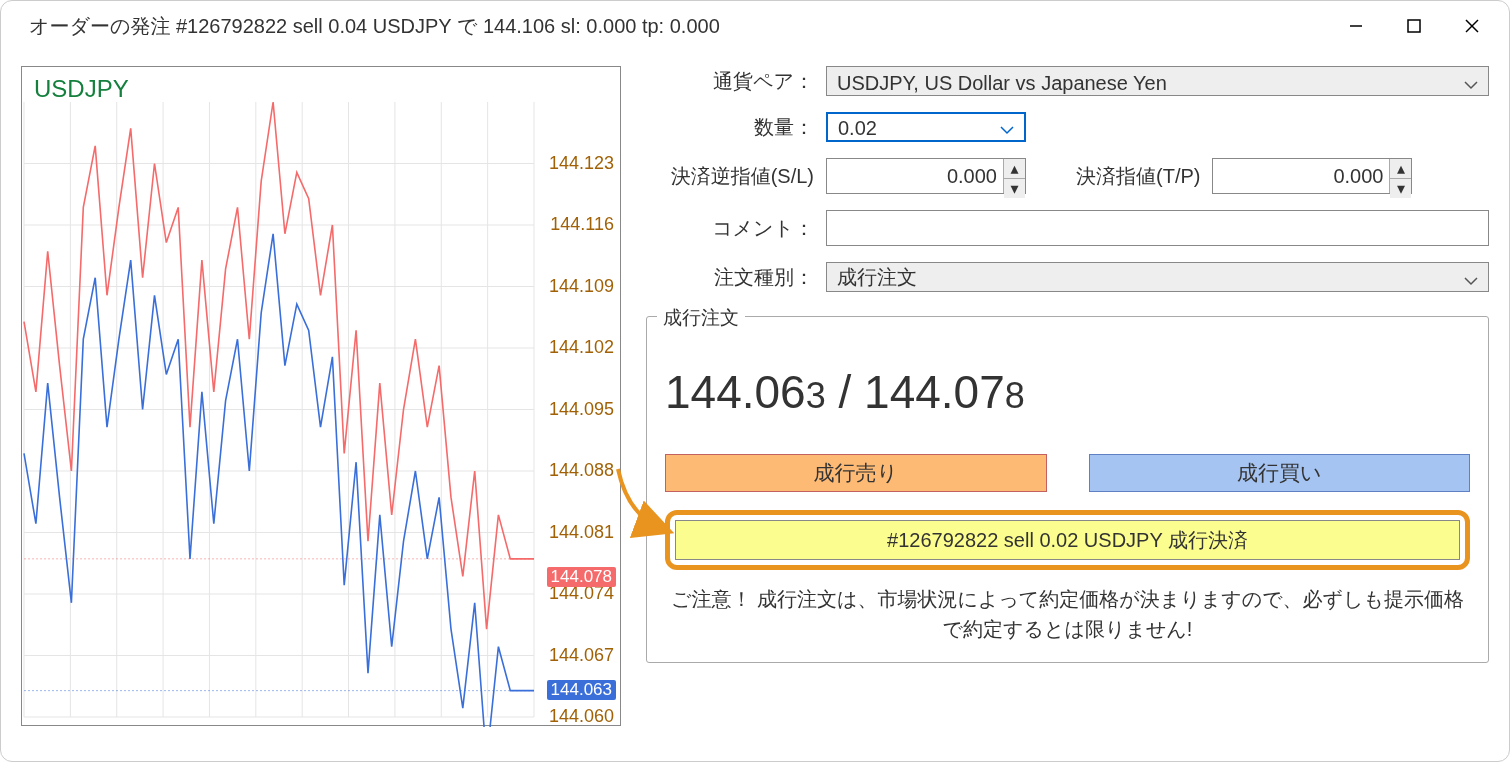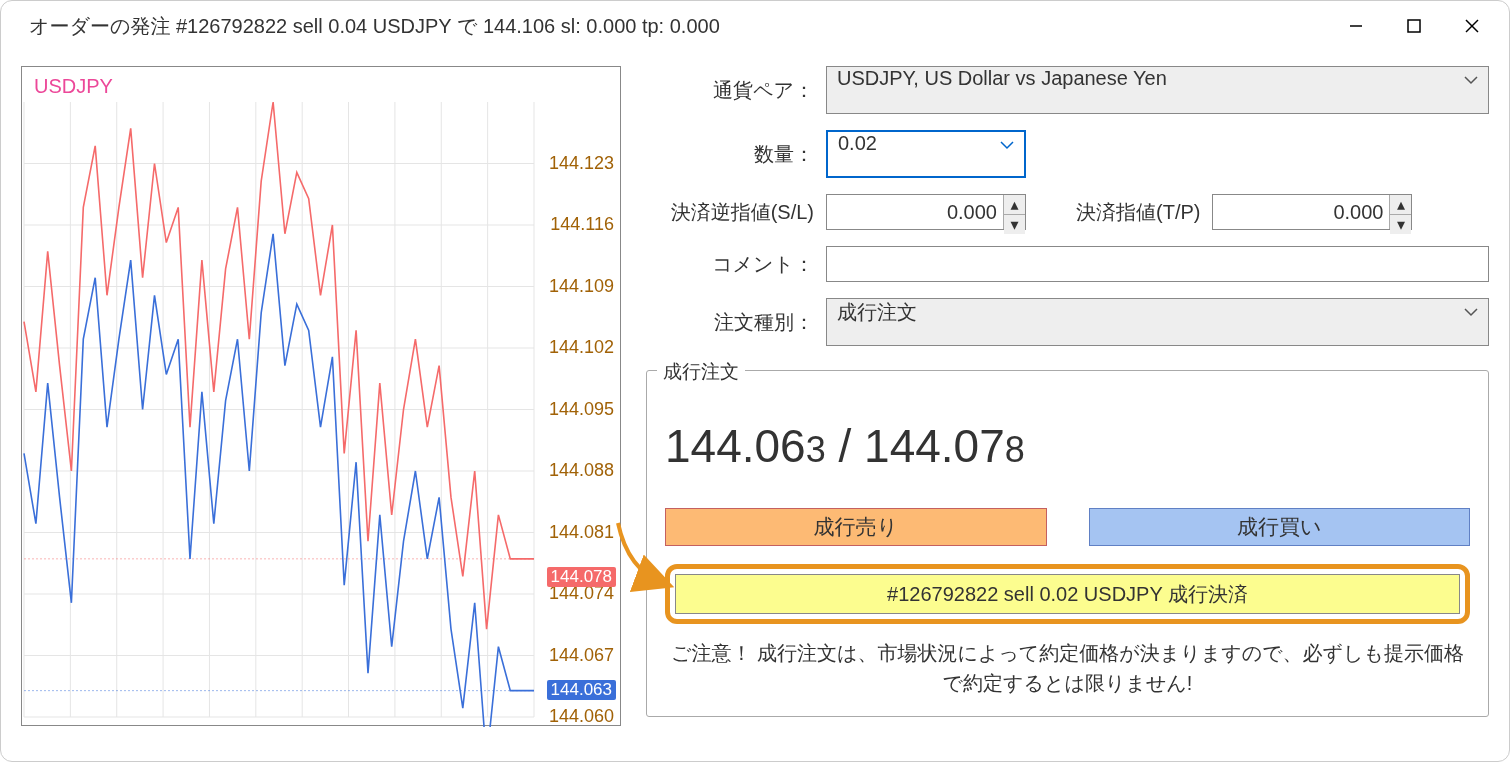--- a/index.html
+++ b/index.html
@@ -47,22 +47,22 @@
   width: 600px;
   height: 660px;
   border: 1px solid #888;
   position: relative;
   background: #fff;
 }
 .chart-symbol {
   position: absolute;
   top: 8px;
   left: 12px;
-  font-size: 20px;
-  color: #ec4899;
+  font-size: 24px;
+  color: #15803d;
 }
 .chart-axis-labels {
   position: absolute;
   right: 6px;
   top: 0;
   bottom: 0;
 }
 .chart-axis-labels span {
   position: absolute;
   right: 0;
@@ -88,23 +88,23 @@
   margin-bottom: 16px;
 }
 .form-label {
   width: 180px;
   text-align: right;
   padding-right: 12px;
   font-size: 20px;
 }
 .combo {
   border: 1px solid #888;
-  height: 48px;
-  display: flex;
-  align-items: flex-start;
+  height: 30px;
+  display: flex;
+  align-items: flex-end;
   padding: 0 10px;
   font-size: 20px;
   background: #eee;
   position: relative;
   flex: 1;
 }
 .combo .chev {
   position: absolute;
   right: 10px;
 }

